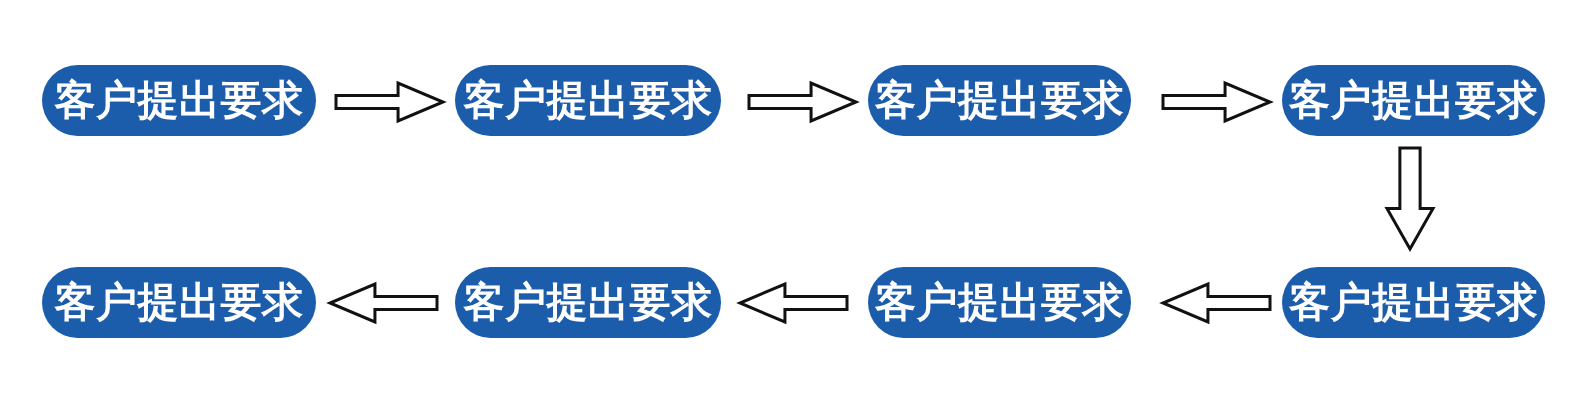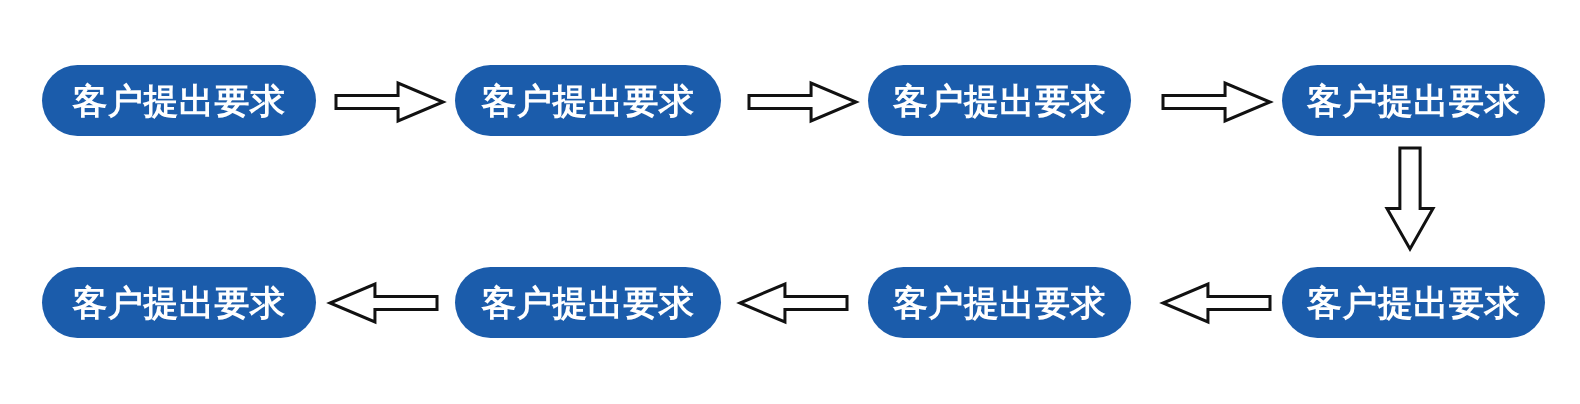--- a/index.html
+++ b/index.html
@@ -23,21 +23,21 @@
     align-items: center;
     justify-content: center;
     background: #1b5cab;
     border-radius: 36px;
     box-sizing: border-box;
   }
   .node-label {
     color: #ffffff;
     font-family: "Liberation Sans", "DejaVu Sans", sans-serif;
     font-weight: bold;
-    font-size: 35px;
+    font-size: 41px;
     line-height: 1;
     letter-spacing: 0.5px;
     white-space: nowrap;
     user-select: none;
   }
   .arrow {
     position: absolute;
   }
   .arrow svg {
     display: block;

